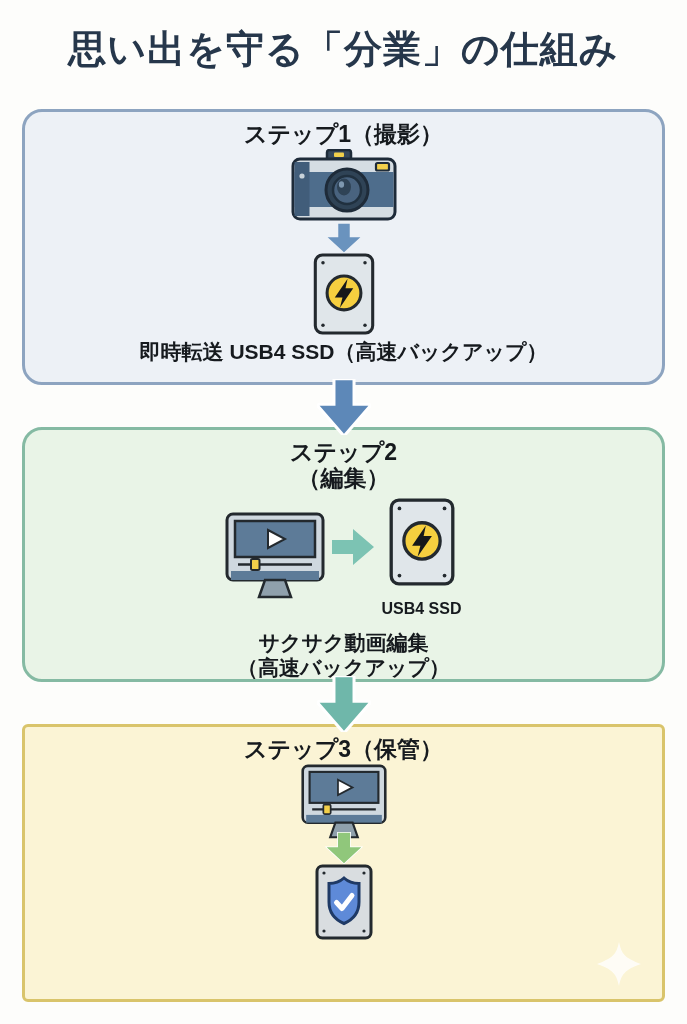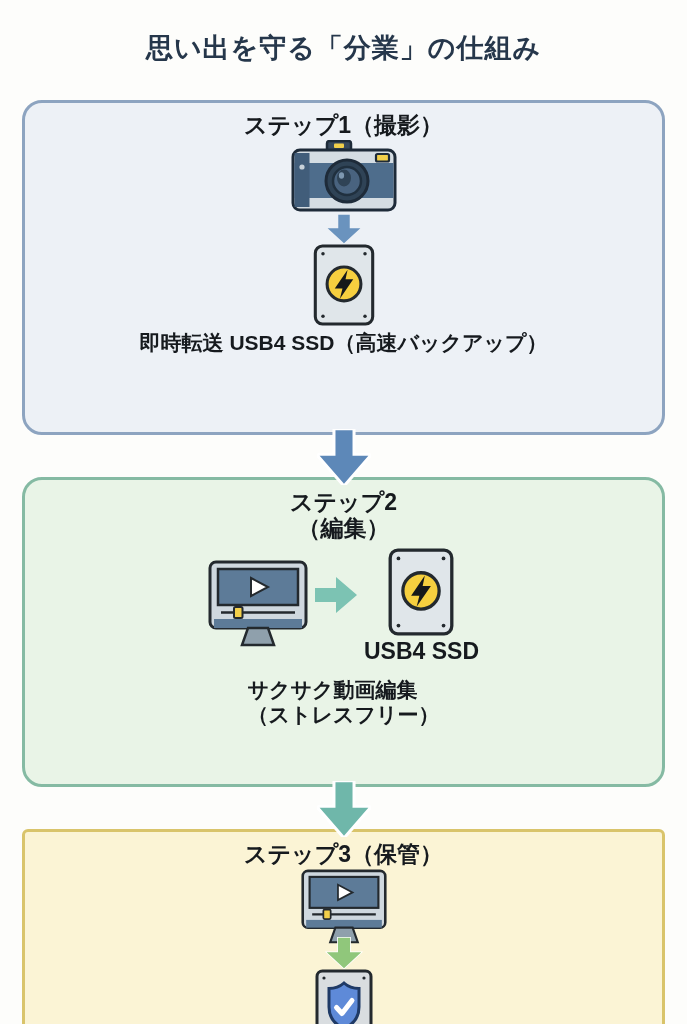--- a/index.html
+++ b/index.html
@@ -19,65 +19,65 @@
   html,body{width:687px;}
   body{
     height:1024px;
     background:var(--page_bg);
     font-family:"Liberation Sans","DejaVu Sans",sans-serif;
     color:var(--text_color);
     overflow:hidden;
   }
   .page{width:687px;height:1024px;position:relative;}
   h1.title{
-    padding-top:30px;
+    padding-top:24px;
     text-align:center;
-    font-size:27px;
+    font-size:38px;
     font-weight:bold;
     color:var(--title_color);
     letter-spacing:1px;
   }
   .panel{
     width:643px;
     margin:0 auto;
     border-radius:20px;
     border:3px solid;
     display:flex;
     flex-direction:column;
     align-items:center;
     position:relative;
   }
   .panel-1{
     margin-top:34px;
-    height:335px;
+    height:276px;
     background:var(--panel1_bg);
     border-color:var(--panel1_border);
   }
   .panel-2{
-    height:310px;
+    height:255px;
     background:var(--panel2_bg);
     border-color:var(--panel2_border);
   }
   .panel-3{
     height:278px;
     background:var(--panel3_bg);
     border-color:var(--panel3_border);
     border-radius:6px;
   }
   .panel-heading{
     margin-top:9px;
     font-size:23px;
     font-weight:bold;
     text-align:center;
     line-height:1.15;
   }
   .caption{
     font-size:21px;
     font-weight:bold;
-    text-align:left;
+    text-align:center;
     line-height:1.22;
   }
   .connector{
     height:42px;
     display:flex;
     justify-content:center;
     position:relative;
     z-index:5;
   }
   .connector svg{
@@ -96,22 +96,23 @@
     margin-top:6px;
     gap:6px;
   }
   .ssd-col{
     display:flex;
     flex-direction:column;
     align-items:center;
     gap:2px;
   }
   .device-label{
-    font-size:23px;
-    font-weight:bold;
+    font-size:16px;
+    font-weight:bold;
+    margin-top:12px;
   }
   .sparkle{
     position:absolute;
     right:20px;
     bottom:12px;
     width:46px;height:46px;
     opacity:.8;
   }
   .tight-up{margin-top:-4px;}
   .overlap-up{margin-top:-12px;position:relative;z-index:2;}
@@ -217,21 +218,21 @@
       </span>
       <span class="ssd-col">
         <svg width="66" height="88" viewBox="0 0 60 80">
             <use href="#def-ssd"></use>
           </svg>
         <span class="device-label">USB4 SSD</span>
       </span>
     </div>
     <div class="caption" style="margin-top:12px">
       <div>サクサク動画編集</div>
-      <div>（ストレスフリー）</div>
+      <div>（高速バックアップ）</div>
     </div>
   </section>
 
   <div class="connector">
     <span>
       <svg viewBox="0 0 44 46" width="54" height="56">
         <use href="#def-down-arrow" class="outlined" fill="var(--arrow_teal)"></use>
       </svg>
     </span>
   </div>

